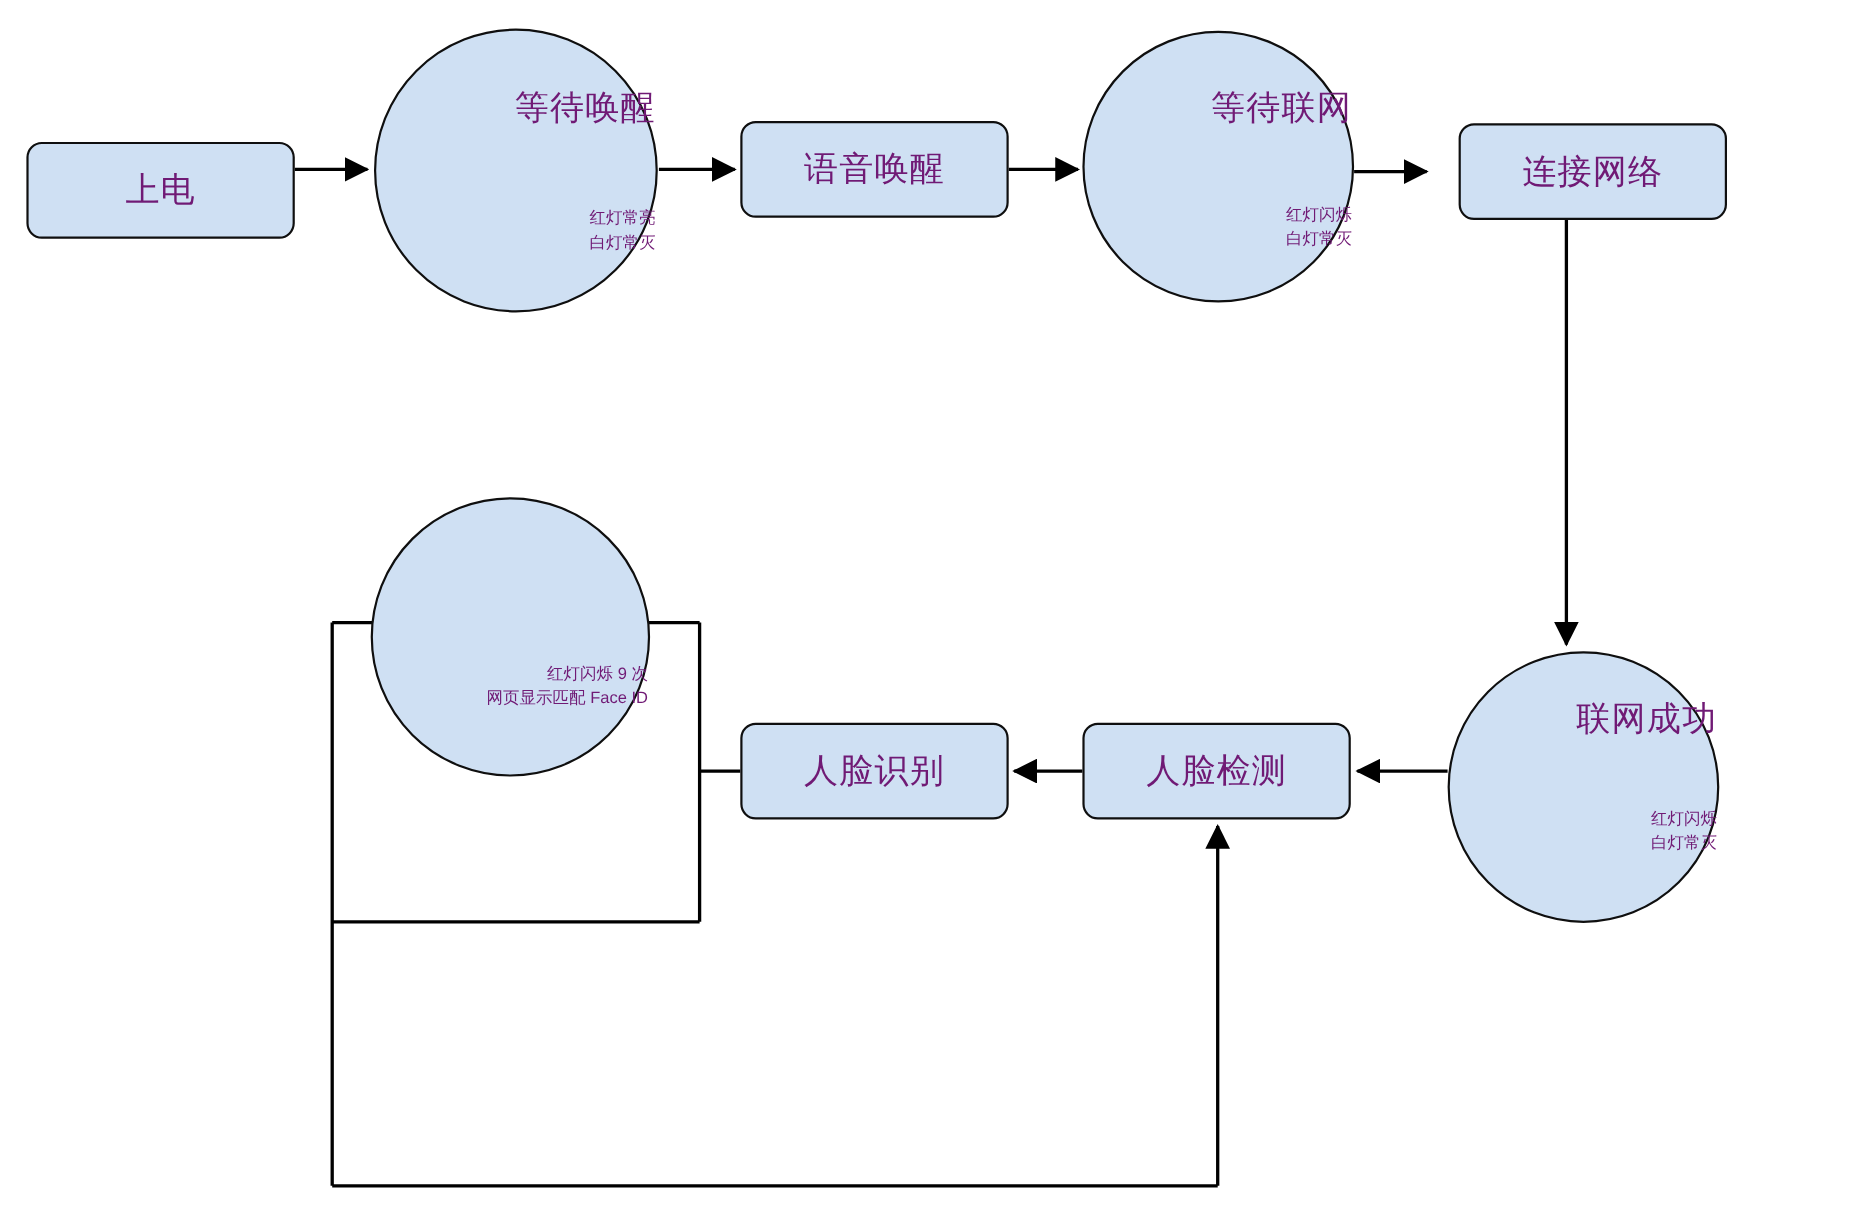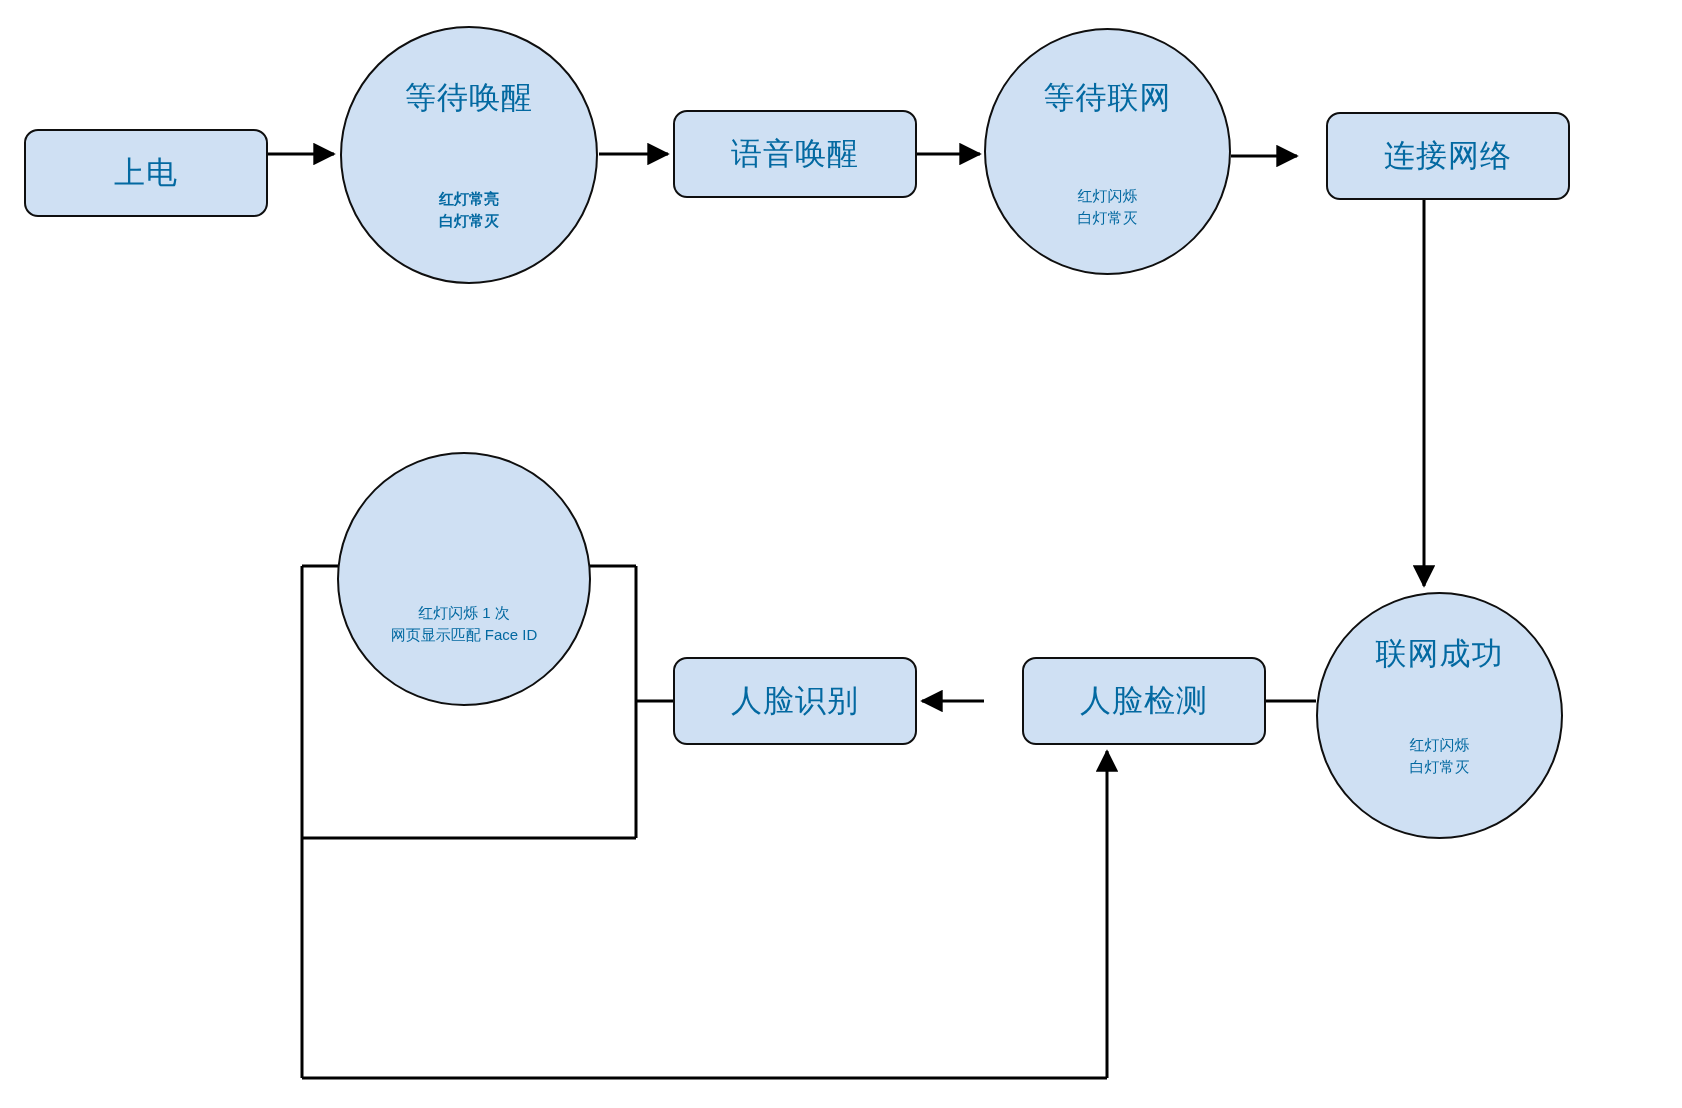--- a/index.html
+++ b/index.html
@@ -27,22 +27,22 @@
   }
   .node {
     position: absolute;
     box-sizing: border-box;
     background: #cfe0f3;
     border: 2px solid #0f0f0f;
     display: flex;
     flex-direction: column;
     align-items: center;
     justify-content: center;
-    text-align: center;
-    color: #0369a1;
+    text-align: right;
+    color: #701a75;
   }
   .node.box {
     border-radius: 14px;
   }
   .node.circle {
     border-radius: 50%;
   }
   .node .title {
     font-size: 31px;
     line-height: 1.15;
@@ -59,30 +59,30 @@
     left: 0;
     right: 0;
     font-size: 15px;
     line-height: 1.45;
     white-space: nowrap;
   }
   
   #n-power      { left: 24px;   top: 110px;  width: 244px; height: 88px; margin-top: 19px; }
   #n-wait-wake  { left: 340px;  top: 26px;   width: 258px; height: 258px; }
   #n-wait-wake .title { top: 52px; }
-  #n-wait-wake .sub   { top: 160px; font-weight: bold; }
+  #n-wait-wake .sub   { top: 160px; }
   #n-voice-wake { left: 673px;  top: 110px;  width: 244px; height: 88px; }
   #n-wait-net   { left: 984px;  top: 28px;   width: 247px; height: 247px; }
   #n-wait-net .title { top: 50px; }
   #n-wait-net .sub   { top: 155px; }
   #n-connect    { left: 1326px; top: 112px;  width: 244px; height: 88px; }
   #n-net-ok     { left: 1316px; top: 592px;  width: 247px; height: 247px; }
   #n-net-ok .title { top: 42px; }
   #n-net-ok .sub   { top: 140px; }
-  #n-face-det   { left: 984px;  top: 657px;  width: 244px; height: 88px; margin-left: 38px; }
+  #n-face-det   { left: 984px;  top: 657px;  width: 244px; height: 88px; }
   #n-face-rec   { left: 673px;  top: 657px;  width: 244px; height: 88px; }
   #n-match-ok   { left: 337px;  top: 452px;  width: 254px; height: 254px; }
   #n-match-ok .title { top: 40px; }
   #n-match-ok .sub   { top: 148px; }
   #n-match-fail { left: 337px;  top: 728px;  width: 254px; height: 254px; }
   #n-match-fail .title { top: 52px; }
   #n-match-fail .sub   { top: 178px; }
 </style>
 </head>
 <body>
@@ -182,19 +182,19 @@
   <div class="node box" id="n-face-det">
     <div class="title">人脸检测</div>
   </div>
 
   <div class="node box" id="n-face-rec">
     <div class="title">人脸识别</div>
   </div>
 
   <div class="node circle" id="n-match-ok">
     <div class="sub">
-      <div>红灯闪烁 1 次</div>
+      <div>红灯闪烁 9 次</div>
       <div>网页显示匹配 Face ID</div>
     </div>
   </div>
 
 
 </div>
 
 </body></html>

